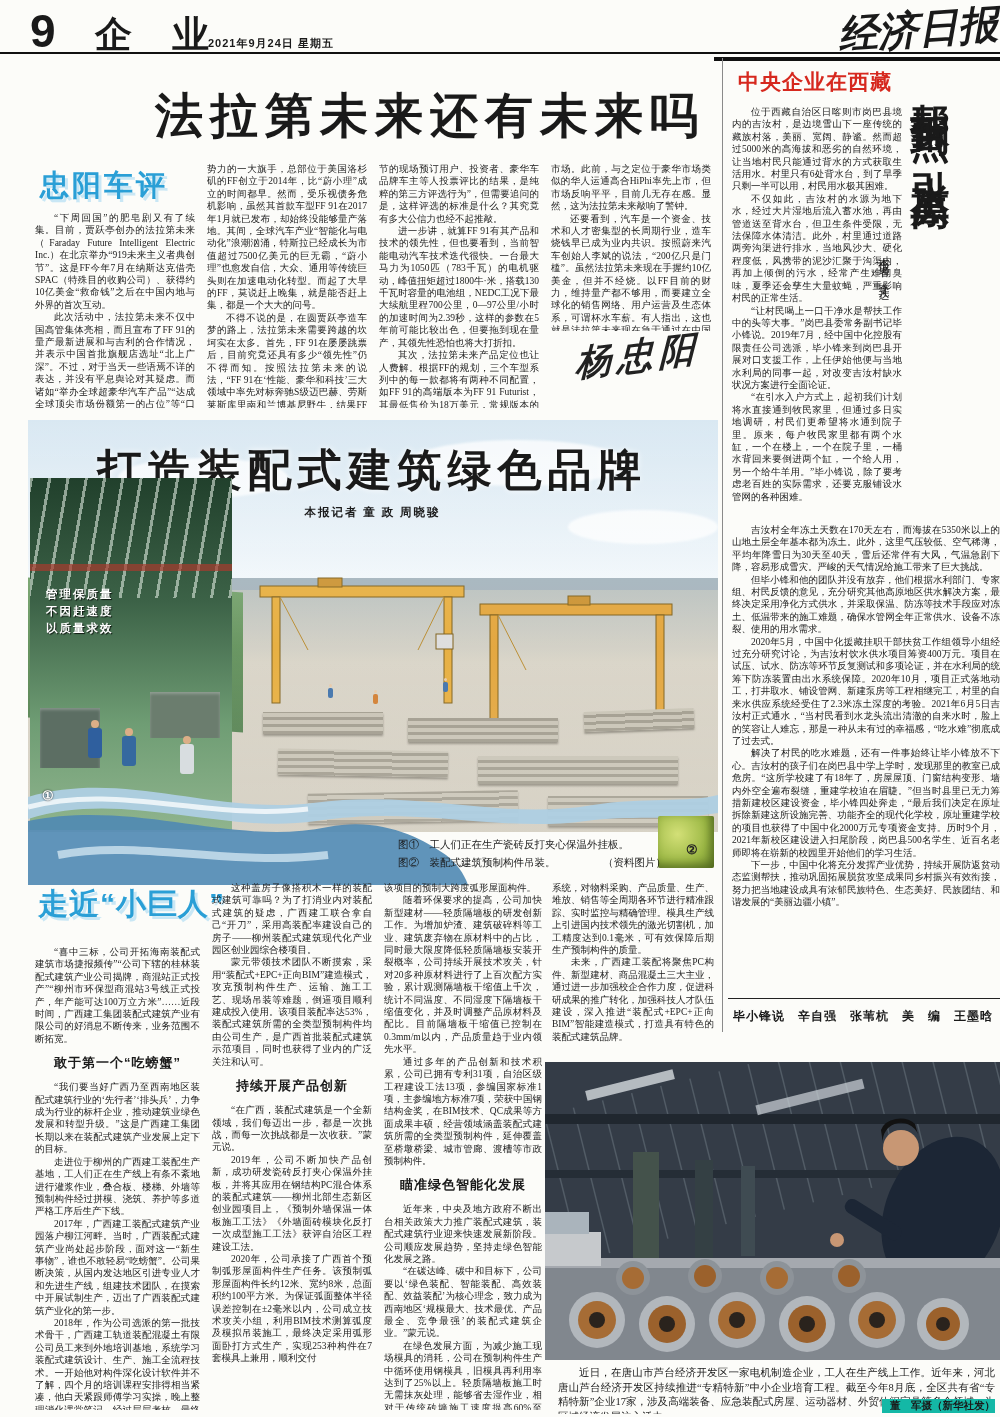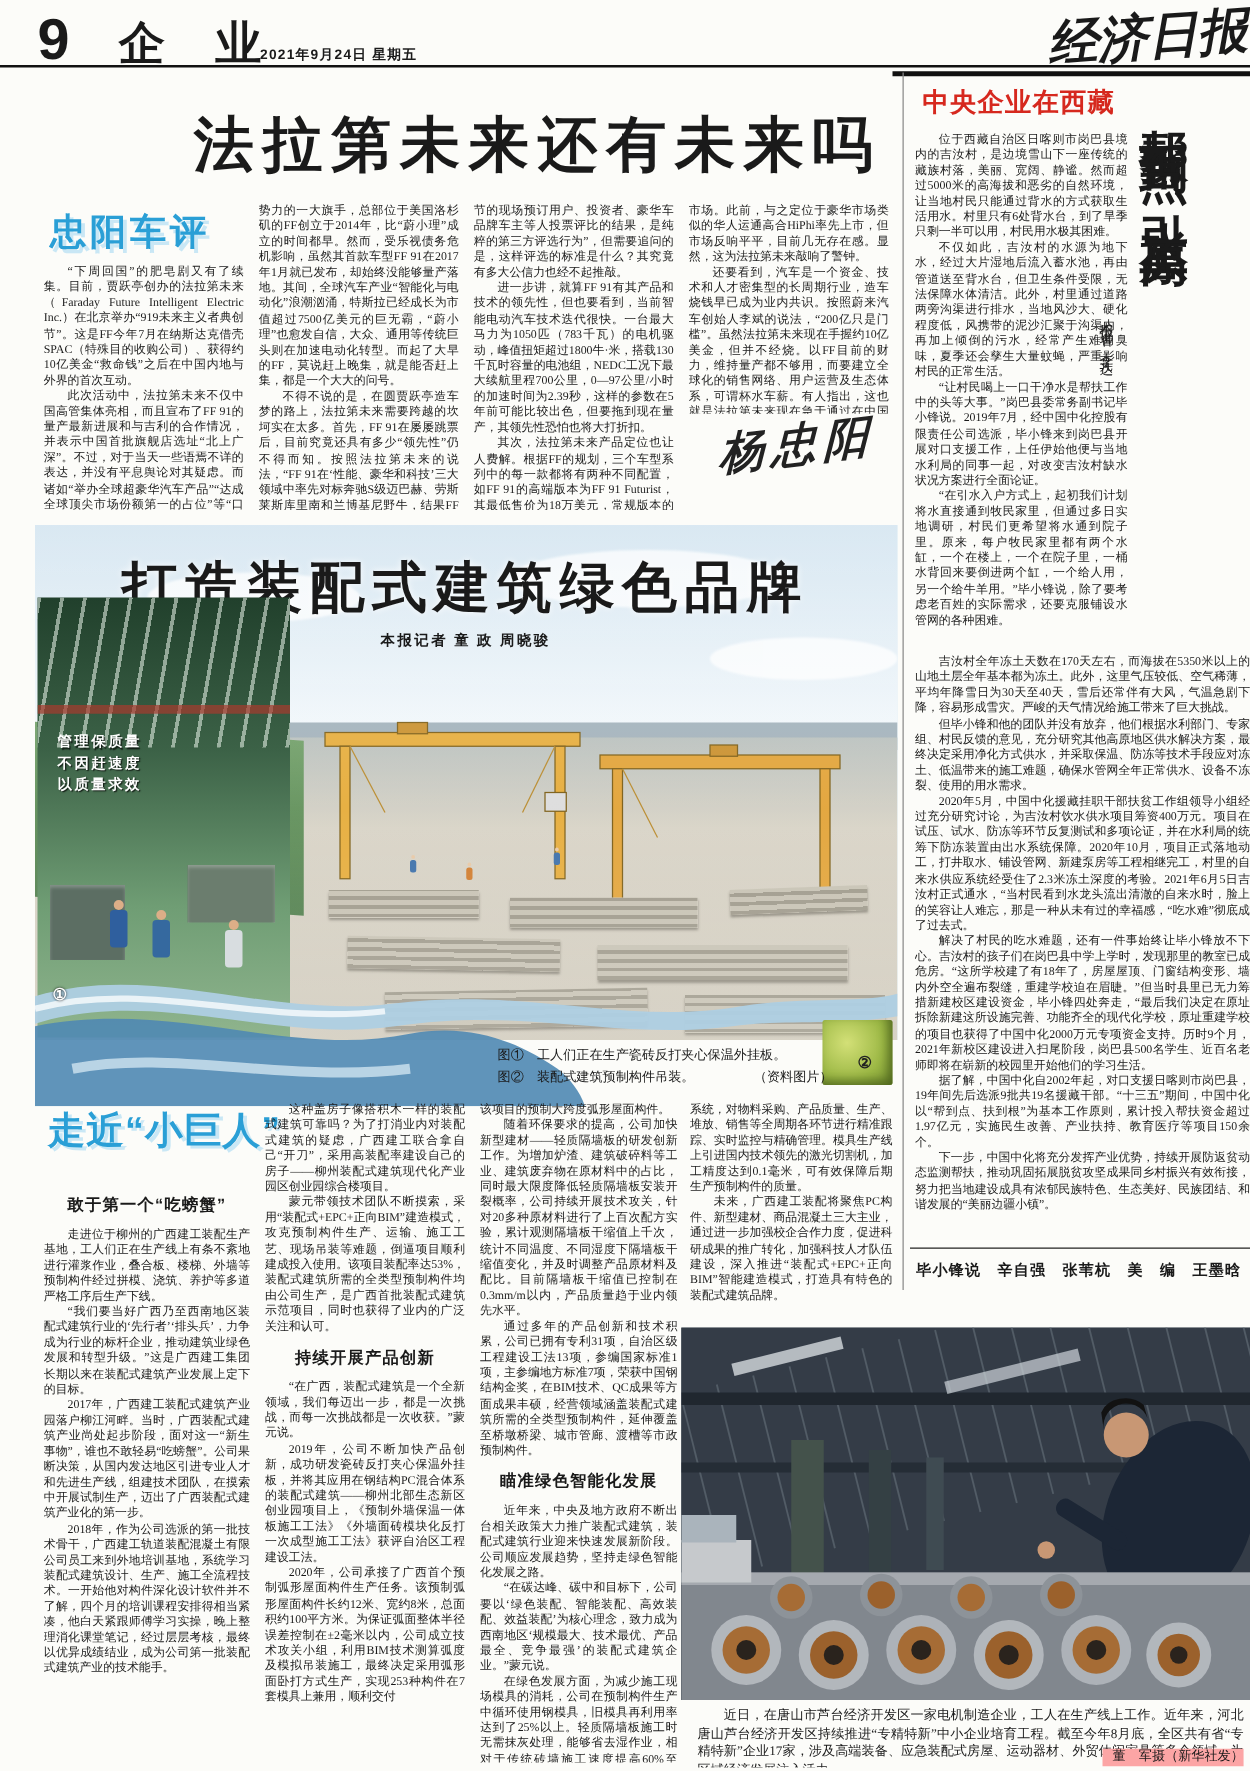--- a/index.html
+++ b/index.html
@@ -74,21 +74,21 @@
   .v-headline{left:903px;top:72px;height:458px;writing-mode:vertical-rl;font-size:39px;font-weight:900;
               letter-spacing:5px;white-space:nowrap;}
   .v-byline{left:876px;top:248px;height:160px;writing-mode:vertical-rl;font-size:11px;letter-spacing:3px;}
   .t-rule{left:728px;top:998px;width:272px;height:0;border-top:1px solid #222;}
   .editor-line{left:726px;top:1008px;width:274px;text-align:center;font-size:12px;font-weight:bold;letter-spacing:1px;}
   
   .worker-photo{left:545px;top:1062px;width:455px;height:298px;overflow:hidden;background:#39424e;}
   .bottom-caption{left:558px;top:1366px;width:437px;height:48px;font-size:10.5px;line-height:14.5px;
                   text-align:justify;overflow:hidden;}
   .bottom-caption p{margin:0;text-indent:2em;}
-  .bottom-credit{position:absolute;right:0;bottom:1px;background:#fca5a5;padding-left:8px;font-size:10.5px;}
+  .bottom-credit{position:absolute;right:0;bottom:1px;background:#14b8a6;padding-left:8px;font-size:10.5px;font-weight:bold;}
 </style>
 </head>
 <body>
 
 <div class="page">
 
   <div class="abs pagenum sans">9</div>
   <div class="abs section-title sans">企 业</div>
   <div class="abs issue-date sans">2021年9月24日 星期五</div>
   <div class="abs masthead">经济日报</div>
@@ -191,24 +191,27 @@
     <div>图①　工人们正在生产瓷砖反打夹心保温外挂板。</div>
     <div class="cap-row">
       <span>图②　装配式建筑预制构件吊装。</span>
       <span>（资料图片）</span>
     </div>
   </div>
 
   <div class="abs g-title sans">走近“小巨人”</div>
 
   <div class="tcol" style="left:35px;top:946px;width:165px;height:464px;overflow:hidden;">
+    <div class="bodytext">
+        <p>“喜中三标，公司开拓海南装配式建筑市场捷报频传”“公司下辖的桂林装配式建筑产业公司揭牌，商混站正式投产”“柳州市环保型商混站3号线正式投产，年产能可达100万立方米”……近段时间，广西建工集团装配式建筑产业有限公司的好消息不断传来，业务范围不断拓宽。</p>
+      </div>
     <div class="subhead">敢于第一个“吃螃蟹”</div>
     <div class="bodytext">
+        <p>“我们要当好广西乃至西南地区装配式建筑行业的‘先行者’‘排头兵’，力争成为行业的标杆企业，推动建筑业绿色发展和转型升级。”这是广西建工集团长期以来在装配式建筑产业发展上定下的目标。</p>
         <p>走进位于柳州的广西建工装配生产基地，工人们正在生产线上有条不紊地进行灌浆作业，叠合板、楼梯、外墙等预制构件经过拼模、浇筑、养护等多道严格工序后生产下线。</p>
-        <p>“我们要当好广西乃至西南地区装配式建筑行业的‘先行者’‘排头兵’，力争成为行业的标杆企业，推动建筑业绿色发展和转型升级。”这是广西建工集团长期以来在装配式建筑产业发展上定下的目标。</p>
         <p>2017年，广西建工装配式建筑产业园落户柳江河畔。当时，广西装配式建筑产业尚处起步阶段，面对这一“新生事物”，谁也不敢轻易“吃螃蟹”。公司果断决策，从国内发达地区引进专业人才和先进生产线，组建技术团队，在摸索中开展试制生产，迈出了广西装配式建筑产业化的第一步。</p>
         <p>2018年，作为公司选派的第一批技术骨干，广西建工轨道装配混凝土有限公司员工来到外地培训基地，系统学习装配式建筑设计、生产、施工全流程技术。一开始他对构件深化设计软件并不了解，四个月的培训课程安排得相当紧凑，他白天紧跟师傅学习实操，晚上整理消化课堂笔记，经过层层考核，最终以优异成绩结业，成为公司第一批装配式建筑产业的技术能手。</p>
       </div>
   </div>
 
   <div class="tcol" style="left:212px;top:882px;width:160px;height:528px;overflow:hidden;">
     <div class="bodytext">
         <p>这种盖房子像搭积木一样的装配式建筑可靠吗？为了打消业内对装配式建筑的疑虑，广西建工联合拿自己“开刀”，采用高装配率建设自己的房子——柳州装配式建筑现代化产业园区创业园综合楼项目。</p>
         <p>蒙元带领技术团队不断摸索，采用“装配式+EPC+正向BIM”建造模式，攻克预制构件生产、运输、施工工艺、现场吊装等难题，倒逼项目顺利建成投入使用。该项目装配率达53%，装配式建筑所需的全类型预制构件均由公司生产，是广西首批装配式建筑示范项目，同时也获得了业内的广泛关注和认可。</p>
       </div>
@@ -247,21 +250,20 @@
       <p>位于西藏自治区日喀则市岗巴县境内的吉汝村，是边境雪山下一座传统的藏族村落，美丽、宽阔、静谧。然而超过5000米的高海拔和恶劣的自然环境，让当地村民只能通过背水的方式获取生活用水。村里只有6处背水台，到了旱季只剩一半可以用，村民用水极其困难。</p>
       <p>不仅如此，吉汝村的水源为地下水，经过大片湿地后流入蓄水池，再由管道送至背水台，但卫生条件受限，无法保障水体清洁。此外，村里通过道路两旁沟渠进行排水，当地风沙大、硬化程度低，风携带的泥沙汇聚于沟渠内，再加上倾倒的污水，经常产生难闻臭味，夏季还会孳生大量蚊蝇，严重影响村民的正常生活。</p>
       <p>“让村民喝上一口干净水是帮扶工作中的头等大事。”岗巴县委常务副书记毕小锋说。2019年7月，经中国中化控股有限责任公司选派，毕小锋来到岗巴县开展对口支援工作，上任伊始他便与当地水利局的同事一起，对改变吉汝村缺水状况方案进行全面论证。</p>
       <p>“在引水入户方式上，起初我们计划将水直接通到牧民家里，但通过多日实地调研，村民们更希望将水通到院子里。原来，每户牧民家里都有两个水缸，一个在楼上，一个在院子里，一桶水背回来要倒进两个缸，一个给人用，另一个给牛羊用。”毕小锋说，除了要考虑老百姓的实际需求，还要克服铺设水管网的各种困难。</p>
     </div>
   <div class="tcol bodytext" style="left:732px;top:524px;width:268px;height:466px;">
       <p>吉汝村全年冻土天数在170天左右，而海拔在5350米以上的山地土层全年基本都为冻土。此外，这里气压较低、空气稀薄，平均年降雪日为30天至40天，雪后还常伴有大风，气温急剧下降，容易形成雪灾。严峻的天气情况给施工带来了巨大挑战。</p>
       <p>但毕小锋和他的团队并没有放弃，他们根据水利部门、专家组、村民反馈的意见，充分研究其他高原地区供水解决方案，最终决定采用净化方式供水，并采取保温、防冻等技术手段应对冻土、低温带来的施工难题，确保水管网全年正常供水、设备不冻裂、使用的用水需求。</p>
       <p>2020年5月，中国中化援藏挂职干部扶贫工作组领导小组经过充分研究讨论，为吉汝村饮水供水项目筹资400万元。项目在试压、试水、防冻等环节反复测试和多项论证，并在水利局的统筹下防冻装置由出水系统保障。2020年10月，项目正式落地动工，打井取水、铺设管网、新建泵房等工程相继完工，村里的自来水供应系统经受住了2.3米冻土深度的考验。2021年6月5日吉汝村正式通水，“当村民看到水龙头流出清澈的自来水时，脸上的笑容让人难忘，那是一种从未有过的幸福感，“吃水难”彻底成了过去式。</p>
       <p>解决了村民的吃水难题，还有一件事始终让毕小锋放不下心。吉汝村的孩子们在岗巴县中学上学时，发现那里的教室已成危房。“这所学校建了有18年了，房屋屋顶、门窗结构变形、墙内外空全遍布裂缝，重建学校迫在眉睫。”但当时县里已无力筹措新建校区建设资金，毕小锋四处奔走，“最后我们决定在原址拆除新建这所设施完善、功能齐全的现代化学校，原址重建学校的项目也获得了中国中化2000万元专项资金支持。历时9个月，2021年新校区建设进入扫尾阶段，岗巴县500名学生、近百名老师即将在崭新的校园里开始他们的学习生活。</p>
-      <p>据了解，中国中化自2002年起，对口支援日喀则市岗巴县，19年间先后选派9批共19名援藏干部。“十三五”期间，中国中化以“帮到点、扶到根”为基本工作原则，累计投入帮扶资金超过1.97亿元，实施民生改善、产业扶持、教育医疗等项目150余个。</p>
       <p>下一步，中国中化将充分发挥产业优势，持续开展防返贫动态监测帮扶，推动巩固拓展脱贫攻坚成果同乡村振兴有效衔接，努力把当地建设成具有浓郁民族特色、生态美好、民族团结、和谐发展的“美丽边疆小镇”。</p>
     </div>
 
   <div class="abs t-rule"></div>
   <div class="abs editor-line">毕小锋说　辛自强　张苇杭　美　编　王墨晗</div>
 
   <div class="abs worker-photo">
     <svg width="455" height="298" viewBox="0 0 455 298">
       <rect width="455" height="298" fill="#39424e"></rect>
       <g transform="rotate(-14 220 70)" stroke="#59646f" stroke-width="1.5">

